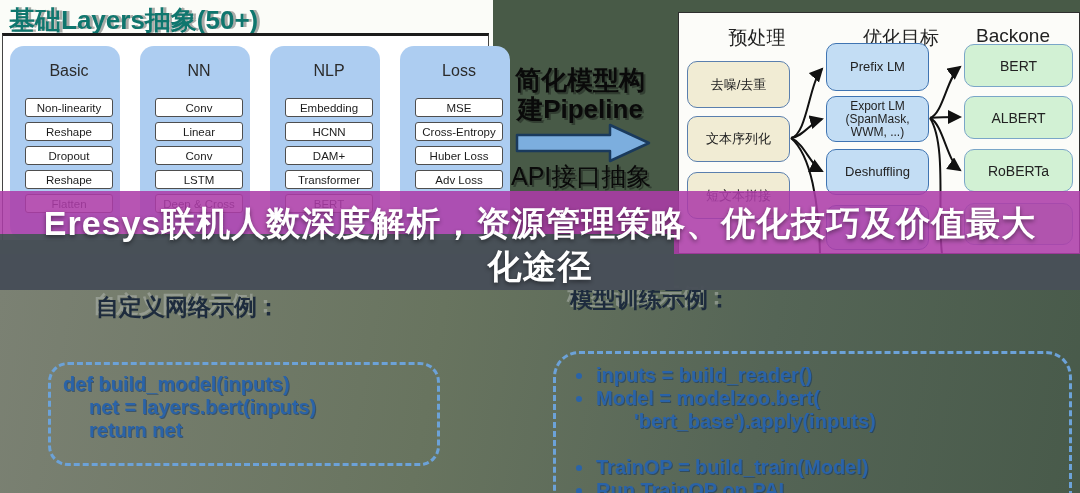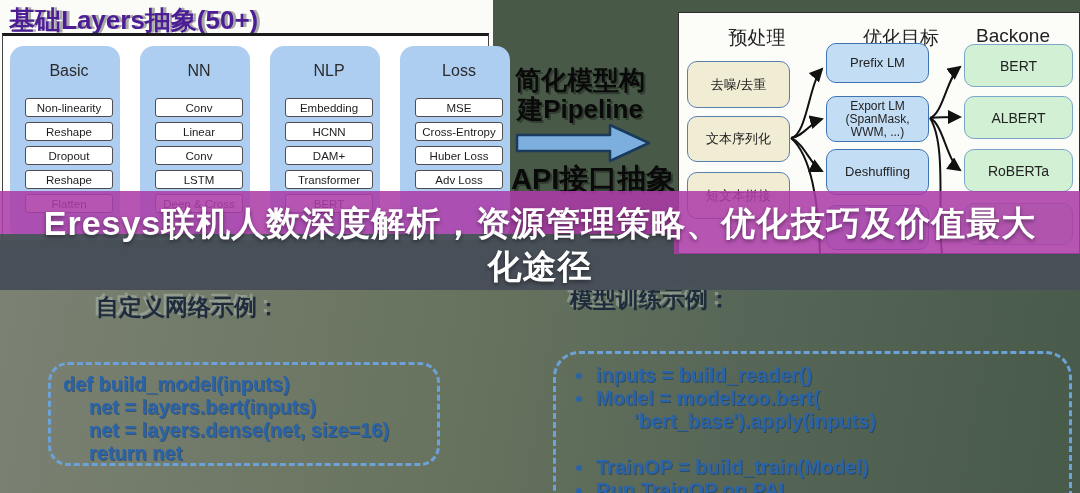--- a/index.html
+++ b/index.html
@@ -4,21 +4,21 @@
 <style>
   html,body{margin:0;padding:0;background:#222;}
   #stage{
     position:relative;width:1080px;height:493px;overflow:hidden;
     background:#485a47;
     font-family:"Liberation Sans", sans-serif;
   }
   
   .layers-card{position:absolute;left:0;top:0;width:493px;height:240px;background:#fbfcf8;z-index:4;}
   .layers-title{
-    position:absolute;left:9px;top:3px;font-size:26px;font-weight:800;color:#4c1d95;
+    position:absolute;left:9px;top:3px;font-size:26px;font-weight:800;color:#0f766e;
     letter-spacing:0px;text-shadow:3px 0 0 rgba(20,20,20,0.35);white-space:nowrap;
   }
   .layers-panel{
     position:absolute;left:2px;top:33px;width:487px;height:207px;
     border-top:3px solid #1b1b1b;border-left:1px solid #444;border-right:1px solid #444;
     background:#ffffff;box-sizing:border-box;display:flex;gap:20px;padding:10px 8px 0 7px;
   }
   .layer-col{
     width:102px;background:#adcdf1;border-radius:14px;padding:4px 0 10px 8px;
     display:flex;flex-direction:column;align-items:center;flex:none;
@@ -29,21 +29,21 @@
     margin-bottom:5px;font-size:11.5px;color:#1c1c1c;display:flex;align-items:center;justify-content:center;
     white-space:nowrap;flex:none;
   }
   
   .pipeline-block{position:absolute;left:497px;top:0;width:180px;height:200px;z-index:4;text-align:center;}
   .pipeline-text{
     position:absolute;left:18px;top:66px;font-size:26px;line-height:29px;font-weight:800;color:#0a0a0a;
     text-shadow:2px 2px 0 rgba(10,10,10,0.35);white-space:nowrap;
   }
   .api-text{
-    position:absolute;left:14px;top:160px;font-size:29px;font-weight:700;color:#0a0a0a;
+    position:absolute;left:14px;top:160px;font-size:25px;font-weight:400;color:#0a0a0a;
     text-shadow:2px 2px 0 rgba(10,10,10,0.35);white-space:nowrap;
   }
   .pipeline-arrow-svg{position:absolute;left:18px;top:122px;}
   
   .flow-panel{
     position:absolute;left:678px;top:12px;width:402px;height:242px;background:#fcfcf9;
     border:1.5px solid #2e2e2e;box-sizing:border-box;z-index:4;
   }
   .flow-header{position:absolute;top:12px;font-size:19px;color:#222;text-align:center;white-space:nowrap;}
   .fh-1{left:18px;width:120px;}
@@ -155,21 +155,21 @@
 
   <div class="flow-panel">
     <div class="flow-header fh-1">预处理</div>
     <div class="flow-header fh-2">优化目标</div>
     <div class="flow-header fh-3">Backone</div>
 
     <div class="flow-box box-cream" style="left:8px;top:48px;width:103px;height:47px;">去噪/去重</div>
     <div class="flow-box box-cream" style="left:8px;top:103px;width:103px;height:46px;">文本序列化</div>
     <div class="flow-box box-cream" style="left:8px;top:159px;width:103px;height:47px;">短文本拼接</div>
 
-    <div class="flow-box box-blue" style="left:147px;top:30px;width:103px;height:40px;">Prefix LM</div>
+    <div class="flow-box box-blue" style="left:147px;top:30px;width:103px;height:48px;">Prefix LM</div>
     <div class="flow-box box-blue" style="left:147px;top:83px;width:103px;height:46px;font-size:12px;line-height:13px;">
       <div>Export LM</div>
       <div>(SpanMask,</div>
       <div>WWM, ...)</div>
     </div>
     <div class="flow-box box-blue" style="left:147px;top:136px;width:103px;height:46px;">Deshuffling</div>
     <div class="flow-box box-blue" style="left:147px;top:192px;width:103px;height:45px;"></div>
 
     <div class="flow-box box-green" style="left:285px;top:31px;width:109px;height:43px;font-size:14px;">BERT</div>
     <div class="flow-box box-green" style="left:285px;top:83px;width:109px;height:43px;font-size:14px;">ALBERT</div>
@@ -203,21 +203,20 @@
     <div>Eresys联机人数深度解析，资源管理策略、优化技巧及价值最大</div>
     <div>化途径</div>
   </div>
 
   <div class="bottom-section">
 
     <div class="example-heading eh-left">自定义网络示例：</div>
     <div class="code-box cb-left">
       <div class="code-line">def build_model(inputs)</div>
       <div class="code-line indent1">net = layers.bert(inputs)</div>
-      <div class="code-line indent1">net = layers.dense(net, size=16)</div>
       <div class="code-line indent1">return net</div>
     </div>
 
     <div class="example-heading eh-right">模型训练示例：</div>
     <div class="code-box cb-right">
       <div class="bullet-row">
         <span class="bullet-dot"></span>
         <span>inputs = build_reader()</span>
       </div>
       <div class="bullet-row">

